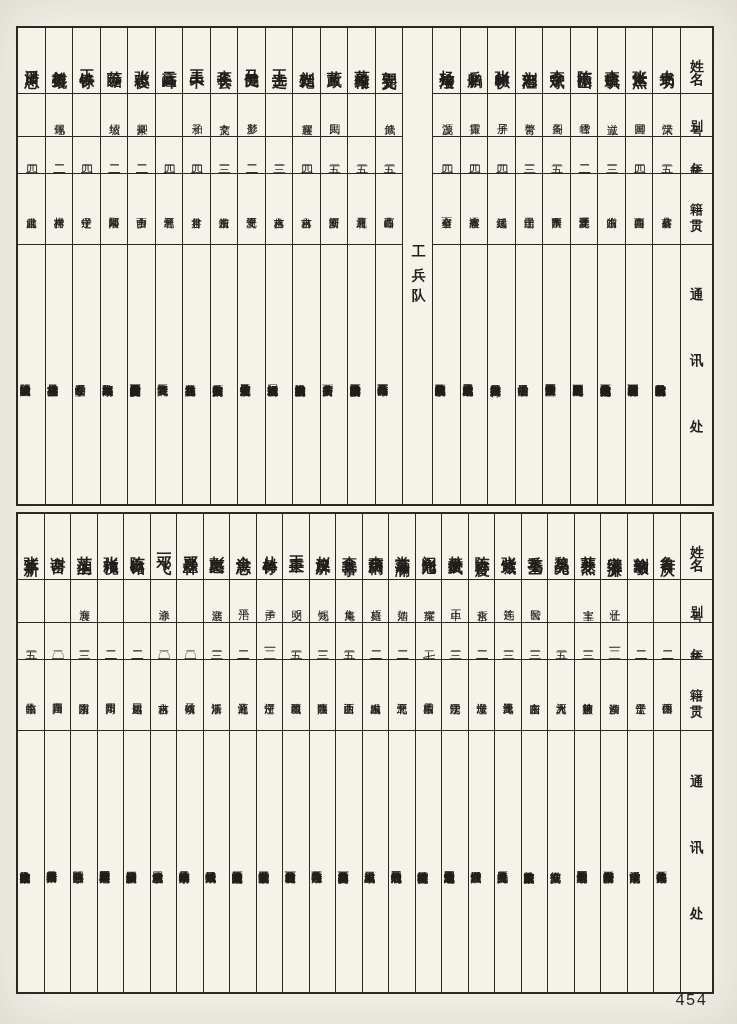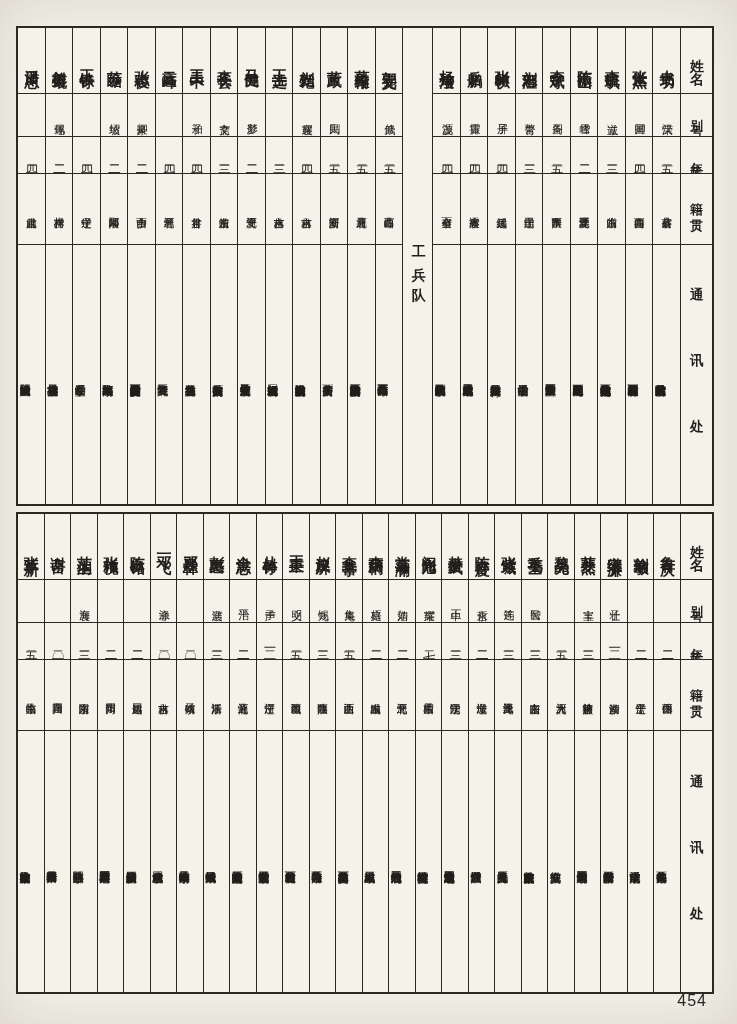--- a/index.html
+++ b/index.html
@@ -61,21 +61,21 @@
   .hdr.cell-age{font-size:12.5px;}
   .hdr.cell-age .vt{letter-spacing:3px;}
   .hdr.cell-origin{font-size:13px;}
   .hdr.cell-origin .vt{letter-spacing:16px;}
   .hdr.cell-addr{align-items:center;justify-content:center;font-size:13.5px;padding:0;}
   .hdr.cell-addr .vt{letter-spacing:66px;}
   .divider-col .vt{font-size:14px;font-weight:bold;letter-spacing:22px;}
   .page-number{
     position:absolute;right:30px;bottom:14px;
     font-size:16px;letter-spacing:1px;
-    font-family:Liberation Sans, sans-serif;
+    font-family:Liberation Mono, monospace;
     color:#2a2722;
   }
 </style>
 </head>
 <body>
 
 <div class="page">
   <div id="table-top" class="roster">
       <div class="col header-col">
         <div class="cell cell-name hdr">

